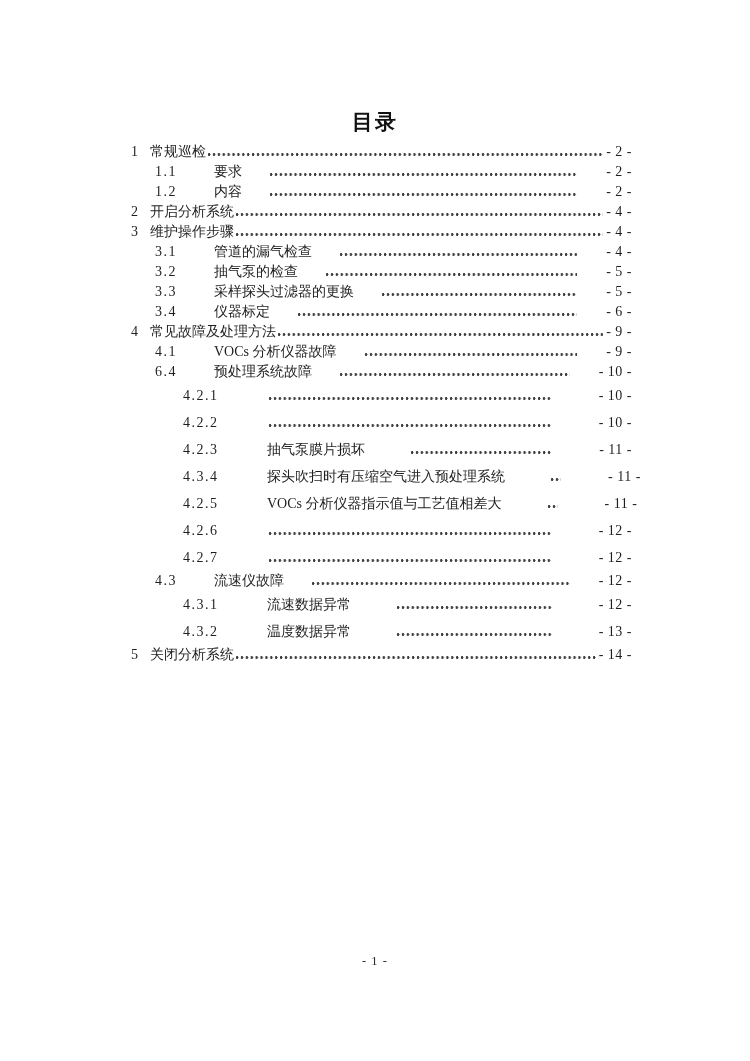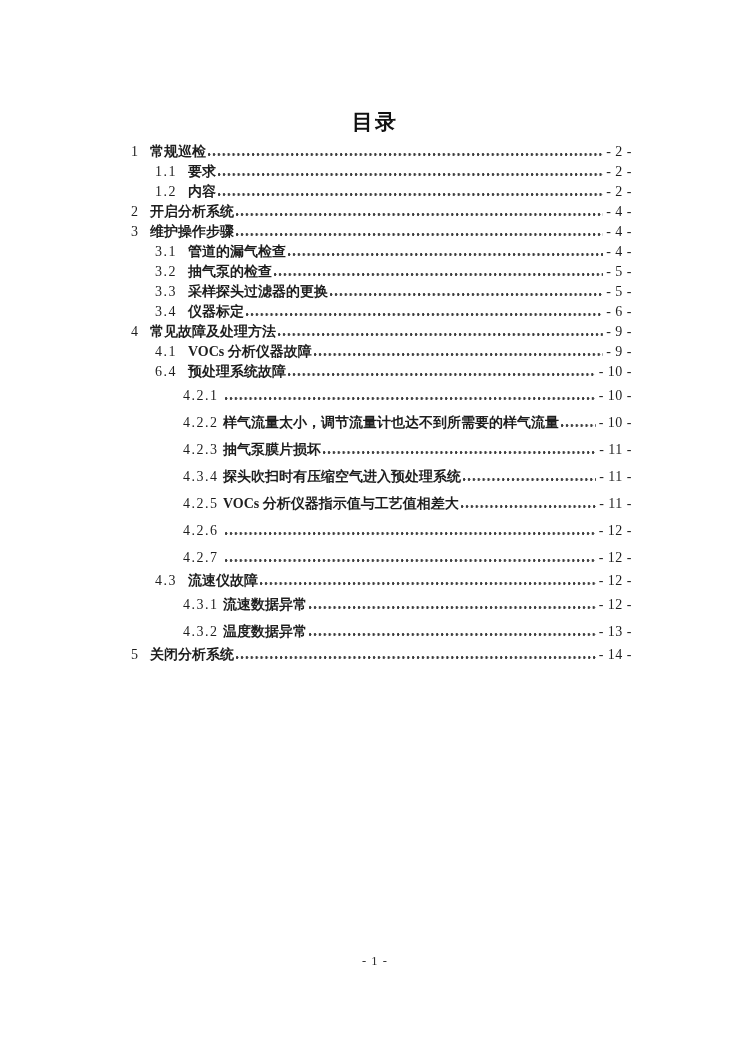--- a/index.html
+++ b/index.html
@@ -16,28 +16,28 @@
     margin:0;text-align:center;
     font-size:21px;font-weight:700;letter-spacing:2px;
     color:#111;
   }
   .toc{
     position:absolute;left:131px;top:142px;width:501px;
     font-size:14px;
   }
   .row{display:flex;align-items:baseline;}
   .row.l1,.row.l2{height:20px;line-height:20px;}
-  .row.l3{height:27px;line-height:27px;}
-  .row.l2{padding-left:24px;}
+  .row.l3{height:27px;line-height:27px;gap:44px;}
+  .row.l2{padding-left:24px;gap:26px;}
   .row.l3{padding-left:52px;}
   .num{white-space:nowrap;letter-spacing:1.5px;}
   .l1 .num{min-width:19px;}
   .l2 .num{min-width:33px;}
   .l3 .num{min-width:40px;}
-  .label{white-space:nowrap;font-weight:bold;}
+  .label{white-space:nowrap;}
   .leader{
     flex:1 1 auto;
     height:2.6px;
     margin:0 3px 0 2px;
     background-image:radial-gradient(circle at 1.2px 1.3px,#3b3b3b 1.05px,transparent 1.45px);
     background-size:4.9px 2.6px;
     background-repeat:repeat-x;
     min-width:10px;
   }
   .page{white-space:nowrap;letter-spacing:0.5px;}
@@ -125,21 +125,20 @@
     <span class="leader"></span>
     <span class="page">- 10 -</span>
   </div>
       <div class="row l3">
     <span class="num">4.2.1</span>
     <span class="leader"></span>
     <span class="page">- 10 -</span>
   </div>
       <div class="row l3">
     <span class="num">4.2.2</span>
-    <span class="label">样气流量太小，调节流量计也达不到所需要的样气流量</span>
     <span class="leader"></span>
     <span class="page">- 10 -</span>
   </div>
       <div class="row l3">
     <span class="num">4.2.3</span>
     <span class="label">抽气泵膜片损坏</span>
     <span class="leader"></span>
     <span class="page">- 11 -</span>
   </div>
       <div class="row l3">

